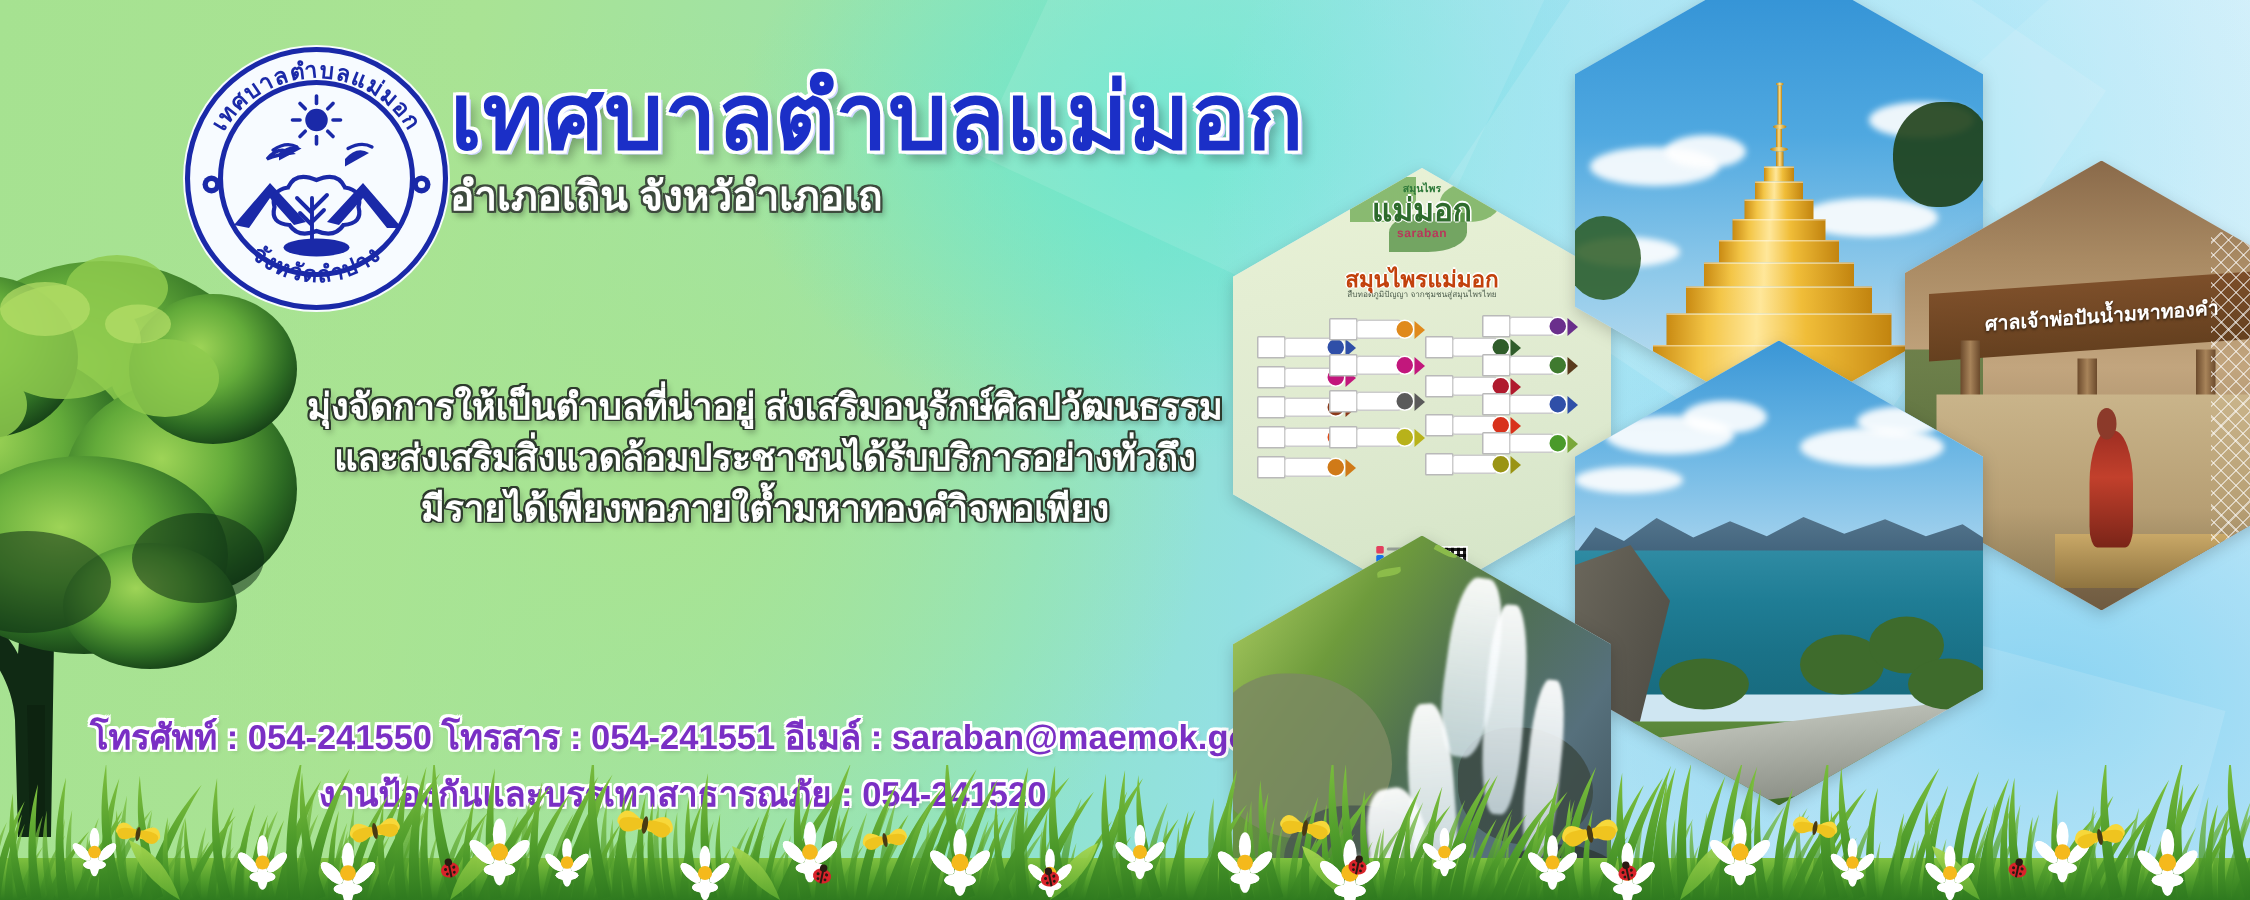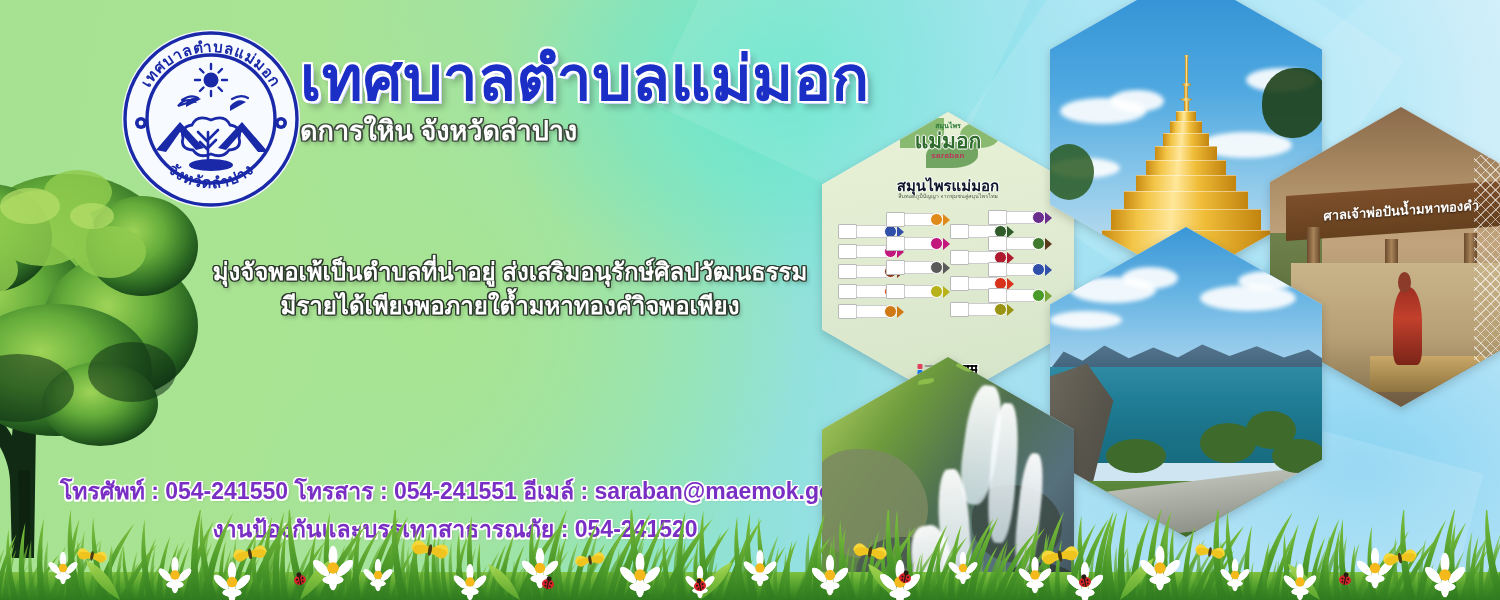--- a/index.html
+++ b/index.html
@@ -113,21 +113,21 @@
 
   
   .poster-bg{position:absolute;inset:0;background:linear-gradient(170deg,#e9f2d6 0%,#dfead0 55%,#d3e4c6 100%);}
   .poster-logo{position:absolute;left:50%;top:8px;transform:translateX(-50%);text-align:center;}
   .pl-top{font-size:7px;color:#2f7a3a;font-weight:bold;}
   .pl-main{font-size:21px;color:#2e6b2c;font-weight:bold;line-height:.95;
     text-shadow:1px 0 0 #fff,-1px 0 0 #fff,0 1px 0 #fff,0 -1px 0 #fff;}
   .pl-sub{font-size:8px;color:#b8375a;font-weight:bold;letter-spacing:.4px;}
   .poster-leaf{position:absolute;border-radius:50% 0 50% 0;background:#69a84f;opacity:.75;}
   .poster-title{position:absolute;left:0;right:0;top:62px;text-align:center;
-    font-size:15px;font-weight:bold;color:#0f172a;
+    font-size:15px;font-weight:bold;color:#c2410c;
     text-shadow:1px 0 0 #fff,-1px 0 0 #fff,0 1px 0 #fff,0 -1px 0 #fff;}
   .poster-subtitle{position:absolute;left:0;right:0;top:80px;text-align:center;
     font-size:5.5px;color:#4a5a4a;}
   .prod-grid{position:absolute;left:16px;right:16px;top:94px;height:132px;}
   .prod{position:absolute;height:15px;display:flex;align-items:center;}
   .prod .pbox{width:17px;height:13px;background:#fff;border:.5px solid #b9b9b9;border-radius:1px;}
   .prod .ptag{height:11px;border-radius:2px;margin-left:-1px;flex:1;}
   .prod .pdot{width:11px;height:11px;border-radius:50%;margin-left:-4px;border:1px solid #fff;}
   .prod .parrow{width:0;height:0;border-top:6px solid transparent;border-bottom:6px solid transparent;}
   .poster-foot{position:absolute;left:50%;transform:translateX(-50%);bottom:14px;display:flex;gap:4px;align-items:center;}
@@ -307,25 +307,26 @@
         <textPath href="#arcTop" startOffset="50%" text-anchor="middle">เทศบาลตำบลแม่มอก</textPath>
       </text>
       <text font-family="'DejaVu Sans',sans-serif" font-size="15" font-weight="bold" fill="#1a29a8" letter-spacing="1">
         <textPath href="#arcBot" startOffset="50%" text-anchor="middle">จังหวัดลำปาง</textPath>
       </text>
     </svg>
   </div>
 
   <div class="heading-block">
     <div class="h-thai">เทศบาลตำบลแม่มอก</div>
-    <div class="h-sub">ดการใหิน จังหวัดลำปาง</div>
+    <div class="h-sub">อำเภอเถิน จังหวัอำเภอเถ</div>
   </div>
 
   <div id="vision">
-    <div class="v-line">มุ่งจัจพอเพ้เป็นตำบลที่น่าอยู่ ส่งเสริมอนุรักษ์ศิลปวัฒนธรรม</div>
+    <div class="v-line">มุ่งจัดการให้เป็นตำบลที่น่าอยู่ ส่งเสริมอนุรักษ์ศิลปวัฒนธรรม</div>
+    <div class="v-line">และส่งเสริมสิ่งแวดล้อมประชาชนได้รับบริการอย่างทั่วถึง</div>
     <div class="v-line">มีรายได้เพียงพอภายใต้ำมหาทองคำิจพอเพียง</div>
   </div>
 
   <div id="contact">
     <div class="c-line">โทรศัพท์ : 054-241550  โทรสาร : 054-241551 อีเมล์ : saraban@maemok.go.th</div>
     <div class="c-line l2">งานป้องกันและบรรเทาสาธารณภัย : 054-241520</div>
   </div>
 
   <div id="collage">
 

